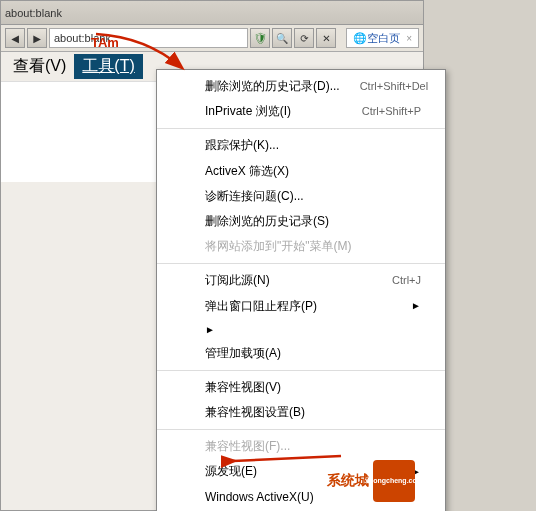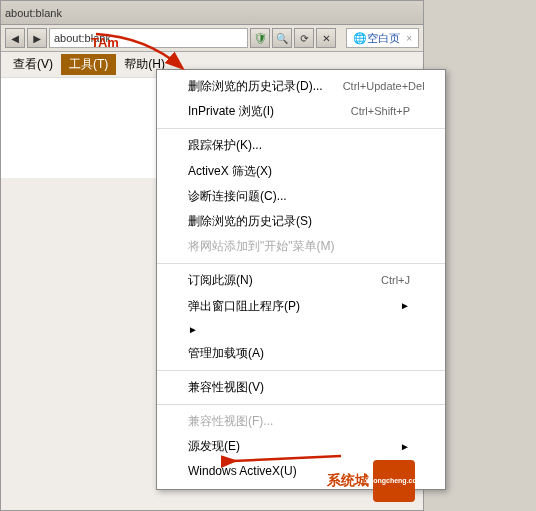--- a/index.html
+++ b/index.html
@@ -74,46 +74,48 @@
       display: flex;
       align-items: center;
       background: #f0ede8;
       border-bottom: 1px solid #ddd;
       padding: 2px 4px;
       gap: 0;
     }
 
     .menu-item {
       padding: 2px 8px;
-      font-size: 12px;
+      font-size: 16px;
       color: #000;
       cursor: pointer;
       white-space: nowrap;
     }
 
     .menu-item:hover, .menu-item.active {
-      background: #a16207;
+      background: #0c4a6e;
       color: white;
+      text-decoration: underline;
     }
 
     
     .dropdown-overlay {
       position: absolute;
       top: 68px;
       left: 155px;
       width: 290px;
       background: white;
       border: 1px solid #888;
       box-shadow: 2px 2px 6px rgba(0,0,0,0.3);
       z-index: 100;
       padding: 2px 0;
     }
 
     .menu-section {
-      padding: 2px 15px;
+      padding: 2px 4px;
+      margin-left: 28px;
     }
 
     .dropdown-item {
       display: flex;
       align-items: center;
       justify-content: space-between;
       padding: 3px 20px 3px 16px;
       cursor: pointer;
       color: #000;
       font-size: 12px;
@@ -197,31 +199,30 @@
     <div class="nav-btn">✕</div>
     <div style="margin-left:8px; font-size:11px; color:#2255aa; border:1px solid #aaa; padding:0 6px; height:20px; display:flex; align-items:center; background:white;">
       🌐 <span style="">空白页</span>
       <span style="margin-left:6px; color:#999; font-size:10px;">×</span>
     </div>
   </div>
 
   <div class="menu-bar">
     <div class="menu-item">查看(V)</div>
     <div class="menu-item active">工具(T)</div>
-    <div class="menu-item">帮助(H)</div>
   </div>
 
   <div class="content-area"></div>
 
   <div class="dropdown-overlay">
 
     <div class="menu-section">
       <div class="dropdown-item">
         <span>删除浏览的历史记录(D)...</span>
-        <span class="shortcut">Ctrl+Update+Del</span>
+        <span class="shortcut">Ctrl+Shift+Del</span>
       </div>
       <div class="dropdown-item">
         <span>InPrivate 浏览(I)</span>
         <span class="shortcut">Ctrl+Shift+P</span>
       </div>
     </div>
 
     <div class="separator"></div>
 
     <div class="menu-section">
@@ -259,20 +260,23 @@
       <div class="dropdown-item">
         <span>管理加载项(A)</span>
       </div>
     </div>
 
     <div class="separator"></div>
 
     <div class="menu-section">
       <div class="dropdown-item">
         <span>兼容性视图(V)</span>
+      </div>
+      <div class="dropdown-item">
+        <span>兼容性视图设置(B)</span>
       </div>
     </div>
 
     <div class="separator"></div>
 
     <div class="menu-section">
       <div class="dropdown-item disabled">
         <span>兼容性视图(F)...</span>
       </div>
       <div class="dropdown-item">

